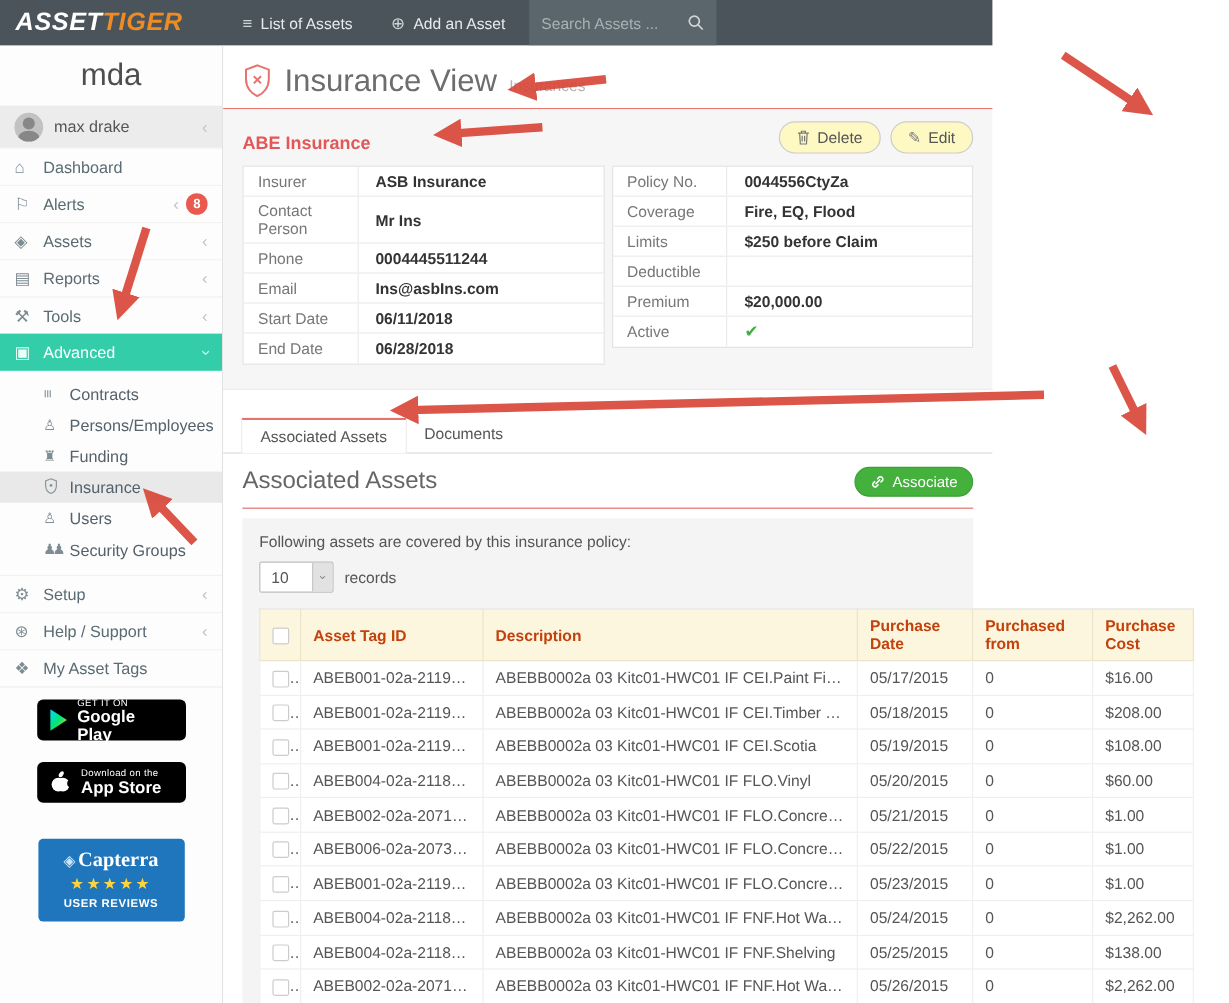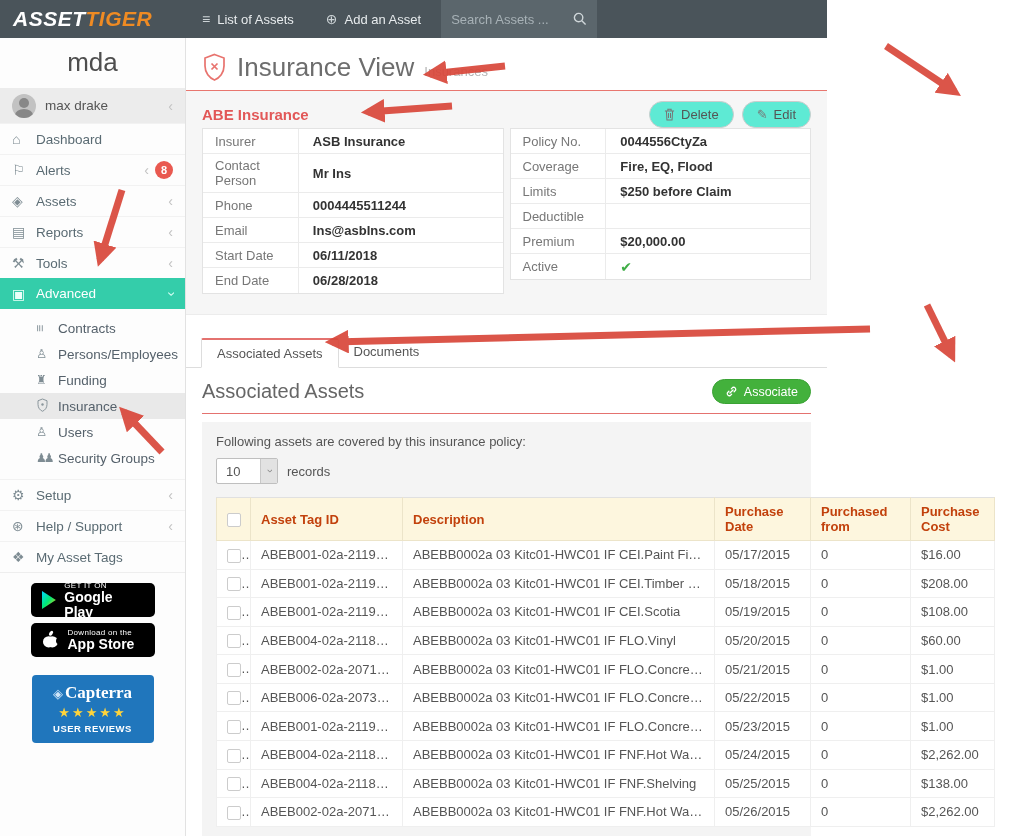--- a/index.html
+++ b/index.html
@@ -36,41 +36,41 @@
   .advanced .chev { color:#d8fff5; }
   .rot90 { display:inline-block; transform:rotate(90deg); }
   .rotdown { display:inline-block; transform:rotate(-90deg); }
   .submenu { padding:6px 0 8px; }
   .sub-item { height:26px; display:flex; align-items:center; padding:0 12px 0 36px; color:#55616b; cursor:pointer; }
   .sub-item .nicon { width:22px; font-size:12px; }
   .sub-item.active { background:#e9e9e9; }
   .tiny2 { font-size:11px; letter-spacing:-3px; }
   .shield-sm { width:13px; height:14px; }
   .sb-divider { border-top:1px solid #eee; }
-  .badges { display:flex; flex-direction:column; align-items:center; padding:10px 0 0; gap:6px; }
+  .badges { display:flex; flex-direction:column; align-items:center; padding:10px 0 0; gap:18px; }
   .store-badge { width:124px; height:34px; background:#000; border-radius:5px; color:#fff; display:flex; align-items:center; gap:8px; padding:0 10px; cursor:pointer; }
   .store-txt .l1 { font-size:8px; letter-spacing:.3px; line-height:9px; }
   .store-txt .l2 { font-size:14px; font-weight:bold; line-height:15px; }
   .capterra { width:122px; background:#2076bc; border-radius:4px; color:#fff; text-align:center; padding:8px 4px 9px; margin-top:12px; cursor:pointer; }
   .capterra .cname { font-size:17px; font-weight:bold; font-family:"Liberation Serif","DejaVu Serif",serif; }
   .capterra .cmark { color:#cfe6fa; font-size:13px; margin-right:2px; }
   .capterra .stars { color:#ffd43b; font-size:13px; letter-spacing:2px; margin:2px 0 3px; }
   .capterra .crev { font-size:9.5px; font-weight:bold; letter-spacing:.5px; }
 
   
   .main { flex:1; background:#fff; position:relative; min-width:0; display:flex; flex-direction:column; }
   .page-header { height:53px; display:flex; align-items:center; gap:10px; padding:6px 16px 0; border-bottom:1px solid #e8766f; flex-shrink:0; }
   .page-title { font-size:26px; color:#6d6d6d; font-weight:normal; }
   .page-sub { font-size:13px; color:#b3b3b3; align-self:center; margin-top:8px; }
 
   .abe-panel { background:#f6f6f6; padding:10px 16px 20px; border-bottom:1px solid #ececec; flex-shrink:0; }
-  .abe-head { display:flex; align-items:center; }
+  .abe-head { display:flex; align-items:flex-end; margin-bottom:10px; }
   .abe-name { color:#e25757; font-weight:bold; font-size:15px; }
   .abe-actions { margin-left:auto; display:flex; gap:8px; }
-  .pill-btn { height:27px; border:1px solid #ccc; background:#5eead4; border-radius:14px; display:flex; align-items:center; gap:6px; padding:0 14px; font-size:13px; color:#555; cursor:pointer; }
+  .pill-btn { height:27px; border:1px solid #ccc; background:#fef9c3; border-radius:14px; display:flex; align-items:center; gap:6px; padding:0 14px; font-size:13px; color:#555; cursor:pointer; }
   .pill-btn .glyph { color:#777; font-size:13px; }
   .detail-cols { display:flex; gap:6px; }
   .dtable { flex:1; background:#fff; border:1px solid #e3e3e3; align-self:flex-start; }
   .drow { display:flex; border-bottom:1px solid #ebebeb; min-height:25px; align-items:center; }
   .drow:last-child { border-bottom:none; }
   .f-label { width:32%; padding:4px 12px; font-size:13px; color:#777; border-right:1px solid #ebebeb; align-self:stretch; display:flex; align-items:center; }
   .f-value { flex:1; padding:4px 14px; font-size:13px; color:#333; font-weight:bold; }
   .f-value.check { color:#3fad46; font-weight:bold; font-size:14px; }
 
   .tabs { display:flex; margin-top:22px; padding:0 0 0 15px; border-bottom:1px solid #ddd; flex-shrink:0; }

